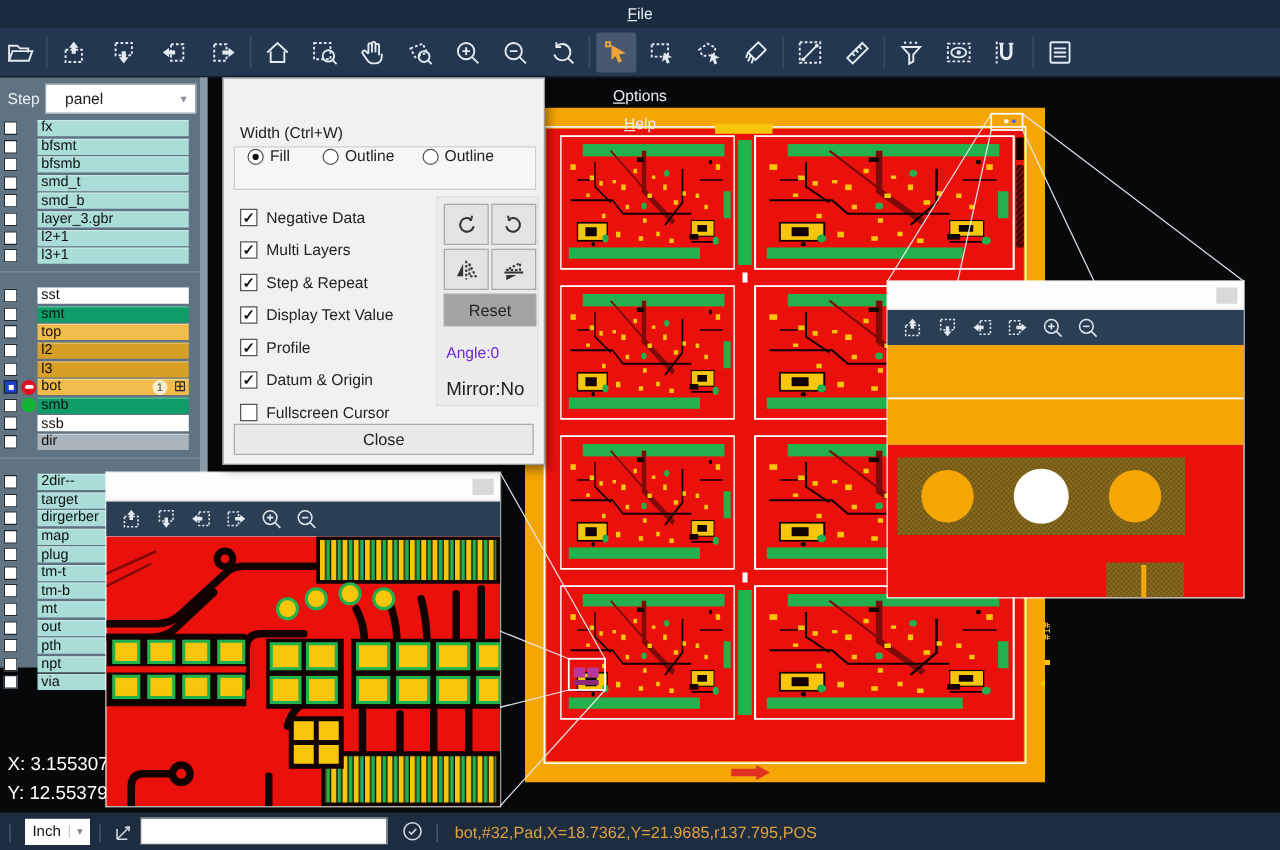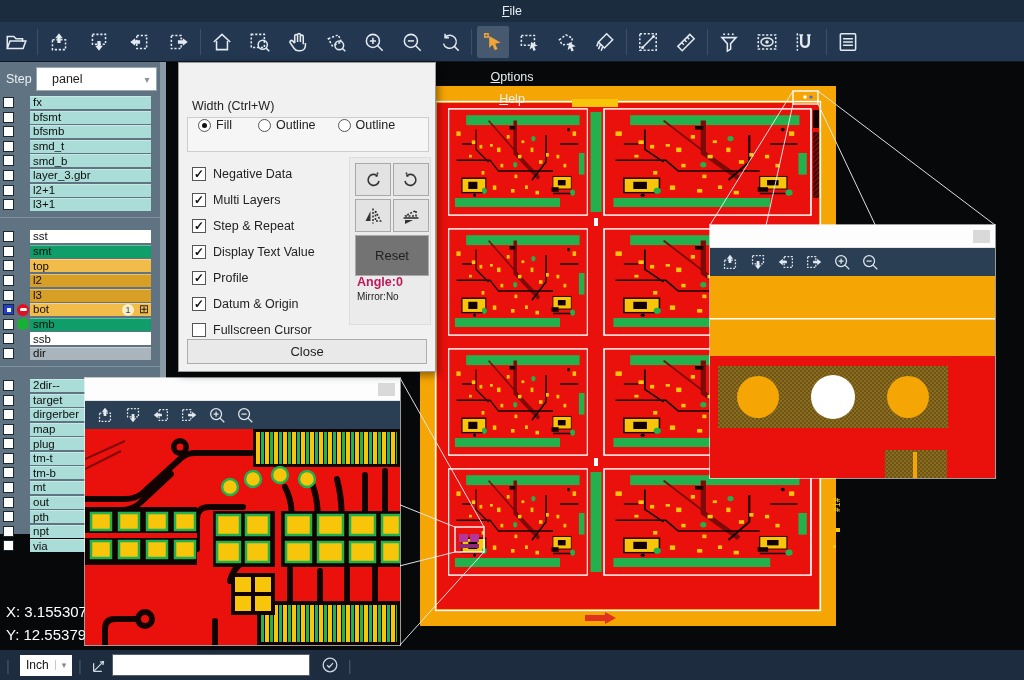--- a/index.html
+++ b/index.html
@@ -77,24 +77,24 @@
   .radio:nth-child(2){margin-left:26px;} .radio:nth-child(3){margin-left:22px;}
   #check-col{position:absolute;left:13px;top:98px;}
   .check{display:flex;align-items:center;height:26px;}
   .check .cbx{width:14px;height:14px;background:#fff;border:1px solid #555;box-sizing:border-box;
               font-size:12px;line-height:12px;text-align:center;color:#111;font-weight:bold;}
   .check .clab{font-size:12.5px;color:#222;margin-left:7px;white-space:nowrap;}
   .dpanel{position:absolute;left:170px;top:94px;width:82px;height:168px;background:#ebebeb;border:1px solid #dddddd;box-sizing:border-box;}
   .dbtn{position:absolute;width:36px;height:33px;background:#e3e3e3;border:1px solid #a9a9a9;box-sizing:border-box;
         display:flex;align-items:center;justify-content:center;}
   .dbtn svg{stroke:#333;fill:none;stroke-width:1.6;}
-  .dreset{position:absolute;left:176px;top:172px;width:74px;height:41px;background:#737373;border:1px solid #a9a9a9;
+  .dreset{position:absolute;left:176px;top:172px;width:74px;height:26px;background:#a3a3a3;border:1px solid #a9a9a9;
           box-sizing:border-box;font-size:13px;color:#222;display:flex;align-items:center;justify-content:center;}
-  .dangle{position:absolute;left:178px;top:212px;font-size:12.5px;color:#be185d;font-weight:bold;}
-  .dmirror{position:absolute;left:178px;top:228px;font-size:10px;color:#222;}
+  .dangle{position:absolute;left:178px;top:212px;font-size:12.5px;color:#6d28d9;}
+  .dmirror{position:absolute;left:178px;top:240px;font-size:15px;color:#222;}
   .dcloseb{position:absolute;left:8px;top:276px;width:240px;height:25px;background:#e9e9e9;border:1px solid #adadad;
            box-sizing:border-box;font-size:13px;color:#222;display:flex;align-items:center;justify-content:center;}
   
   .statusbar{position:absolute;left:0;bottom:0;width:1024px;height:30px;background:#1d2c3f;z-index:8;
              display:flex;align-items:center;}
   .ssep{color:#44586e;font-size:15px;margin:0 6px;}
   .unit-select{width:52px;height:21px;background:#fff;display:flex;align-items:center;margin-left:4px;}
   .unit-select .val{flex:1;font-size:12px;color:#111;padding-left:6px;}
   .unit-select .chev{width:16px;border-left:1px solid #c9c9c9;color:#888;font-size:9px;text-align:center;}
   .sicon{display:flex;align-items:center;justify-content:center;width:24px;height:24px;}
@@ -969,15 +969,16 @@
           <use href="#i-corner"></use>
         </svg>
       </span>
     <input class="cmd-input" value="" style="">
     <span class="sicon" style="margin-left:8px">
         <svg width="20" height="20" viewBox="0 0 22 22">
           <use href="#i-circlecheck"></use>
         </svg>
       </span>
     <span class="ssep">|</span>
+    <span class="sel-info">bot,#32,Pad,X=18.7362,Y=21.9685,r137.795,POS</span>
   </div>
 
 </div>
 
 </body></html>

